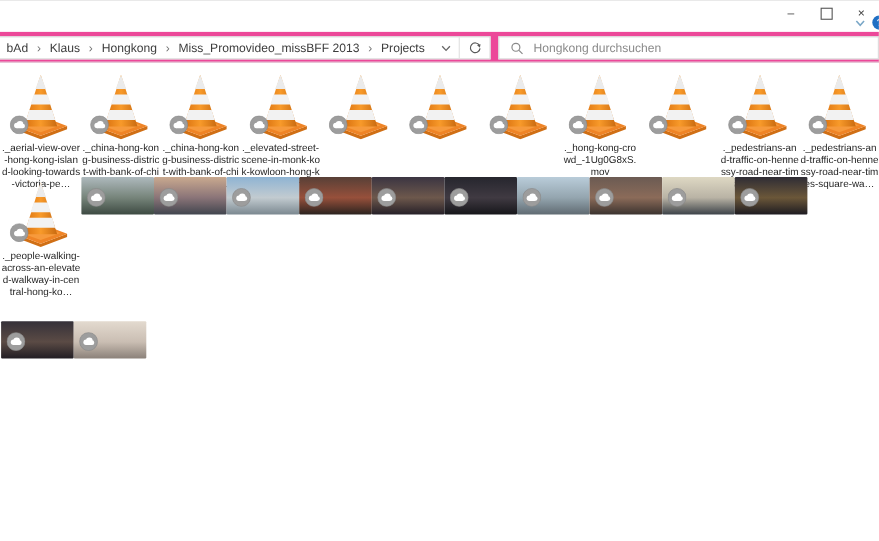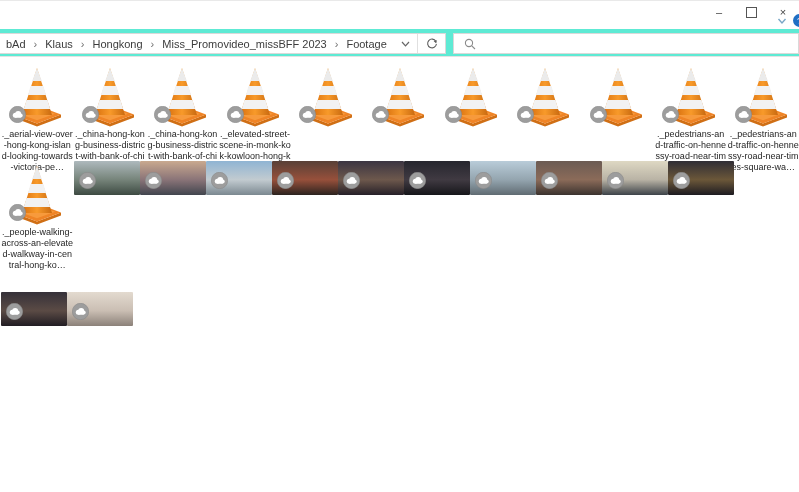--- a/index.html
+++ b/index.html
@@ -12,21 +12,21 @@
   .titlebar{position:absolute;top:0;left:0;width:799px;height:28px;background:#fff;border-bottom:1px solid #efefef;}
   .win-controls{position:absolute;top:0;right:0;display:flex;}
   .win-btn{width:32px;height:22px;display:flex;align-items:center;justify-content:center;
            color:#444;font-size:11px;cursor:default;}
   .win-btn .sq{width:9px;height:9px;border:1px solid #555;}
   .ribbon-right{position:absolute;top:13px;right:0;display:flex;align-items:center;gap:6px;}
   .ribbon-chevron{width:10px;height:8px;}
   .help-circle{width:13px;height:13px;border-radius:50%;background:#1f6fc4;color:#fff;
                font-size:9px;display:flex;align-items:center;justify-content:center;margin-right:-7px;}
   
-  .toolbar{position:absolute;top:28px;left:0;width:799px;height:27px;background:#5eead4;border-bottom:1px solid #e3e3e3;}
+  .toolbar{position:absolute;top:28px;left:0;width:799px;height:27px;background:#ec4899;border-bottom:1px solid #e3e3e3;}
   .addressbar{position:absolute;left:-4px;top:4px;width:450px;height:21px;background:#fff;
               border:1px solid #d9d9d9;display:flex;align-items:center;box-sizing:border-box;}
   .breadcrumb{flex:1;display:flex;align-items:center;padding-left:7px;font-size:11px;color:#3c3c3c;
               white-space:nowrap;overflow:hidden;}
   .crumb{padding:1px 2px;}
   .crumb-sep{color:#707070;font-size:11px;padding:0 6px;}
   .addr-actions{display:flex;align-items:center;height:100%;}
   .addr-drop{width:24px;height:100%;display:flex;align-items:center;justify-content:center;}
   .addr-divider{width:1px;height:19px;background:#e0e0e0;}
   .addr-refresh{width:27px;height:100%;display:flex;align-items:center;justify-content:center;}
@@ -74,23 +74,23 @@
 
 <div class="toolbar">
   <div class="addressbar">
     <div class="breadcrumb" id="breadcrumb">
         <span class="crumb">bAd</span>
         <span class="crumb-sep">›</span>
         <span class="crumb">Klaus</span>
         <span class="crumb-sep">›</span>
         <span class="crumb">Hongkong</span>
         <span class="crumb-sep">›</span>
-        <span class="crumb">Miss_Promovideo_missBFF 2023</span>
+        <span class="crumb">Miss_Promovideo_missBFF 2013</span>
         <span class="crumb-sep">›</span>
-        <span class="crumb">Footage</span>
+        <span class="crumb">Projects</span>
         <span class="crumb-sep">›</span>
       </div>
     <div class="addr-actions">
       <div class="addr-drop">
         <svg width="9" height="6" viewBox="0 0 9 6">
           <polyline points="1,1 4.5,4.8 8,1" fill="none" stroke="#666" stroke-width="1.2"></polyline>
         </svg>
       </div>
       <div class="addr-divider"></div>
       <div class="addr-refresh">
@@ -99,20 +99,21 @@
           <polygon points="7.6,2.9 10.9,2.3 10.2,5.4" fill="#5a5a5a"></polygon>
         </svg>
       </div>
     </div>
   </div>
   <div class="searchbox">
     <svg width="12" height="12" viewBox="0 0 12 12">
       <circle cx="5" cy="5" r="3.6" fill="none" stroke="#8a8a8a" stroke-width="1.1"></circle>
       <line x1="7.8" y1="7.8" x2="11" y2="11" stroke="#8a8a8a" stroke-width="1.1"></line>
     </svg>
+    <input type="text" placeholder="Hongkong durchsuchen" style="">
   </div>
 </div>
 
 <div class="row row-1">
     <div class="tile vlc">
       <div class="icon-box">
   <svg width="58" height="64" viewBox="0 0 56 64">
     <defs>
       <linearGradient id="vlcg" x1="0" y1="0" x2="1" y2="0">
         <stop offset="0" stop-color="#d9700f"></stop>
@@ -362,20 +363,21 @@
       <circle cx="8.5" cy="8.5" r="8.2" fill="#9d9d9d" stroke="#8a8a8a" stroke-width="0.6"></circle>
       <g fill="#ffffff">
         <circle cx="6.3" cy="9.2" r="2.5"></circle>
         <circle cx="9.2" cy="7.9" r="3"></circle>
         <circle cx="11.6" cy="9.5" r="2.1"></circle>
         <rect x="5.6" y="9" width="6.6" height="2.7" rx="1.3"></rect>
       </g>
     </svg>
   </span>
 </div>
+      <div class="label">._hong-kong-crowd_-1Ug0G8xS.mov</div>
     </div>
     <div class="tile vlc">
       <div class="icon-box">
   <svg width="58" height="64" viewBox="0 0 56 64">
     <defs>
       <linearGradient id="vlcg" x1="0" y1="0" x2="1" y2="0">
         <stop offset="0" stop-color="#d9700f"></stop>
         <stop offset="0.5" stop-color="#f89a2a"></stop>
         <stop offset="1" stop-color="#c96a10"></stop>
       </linearGradient>

